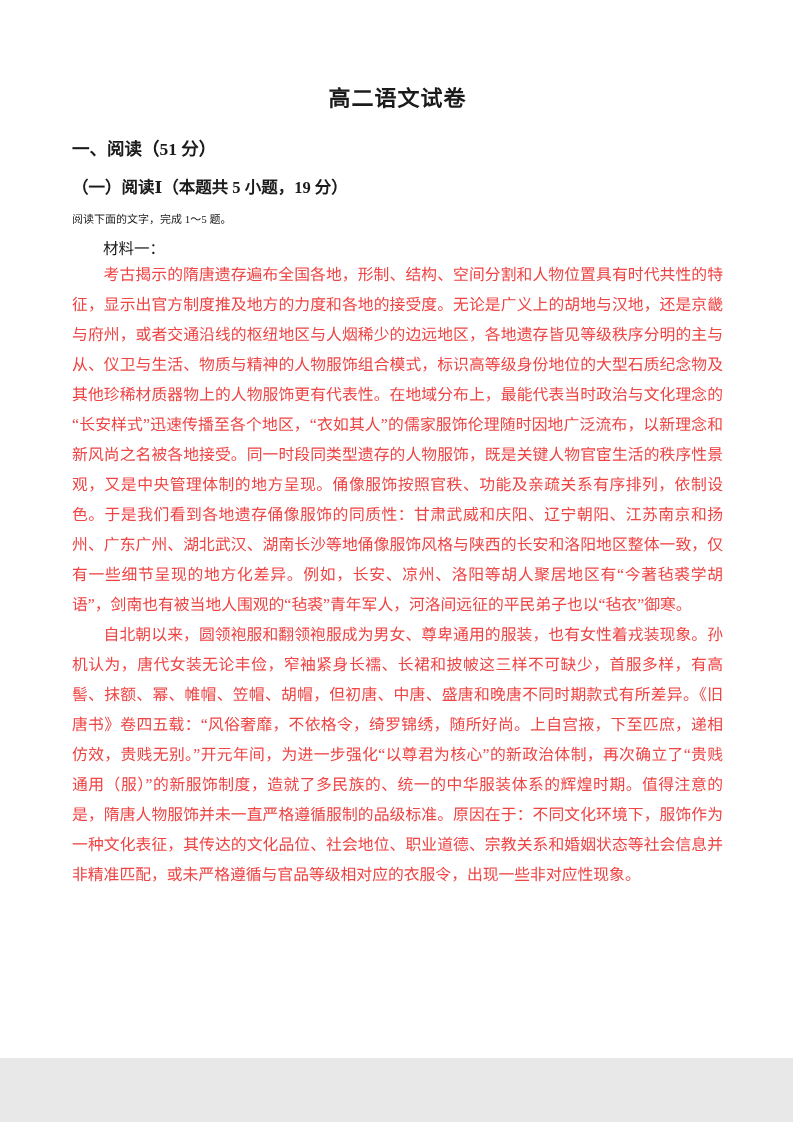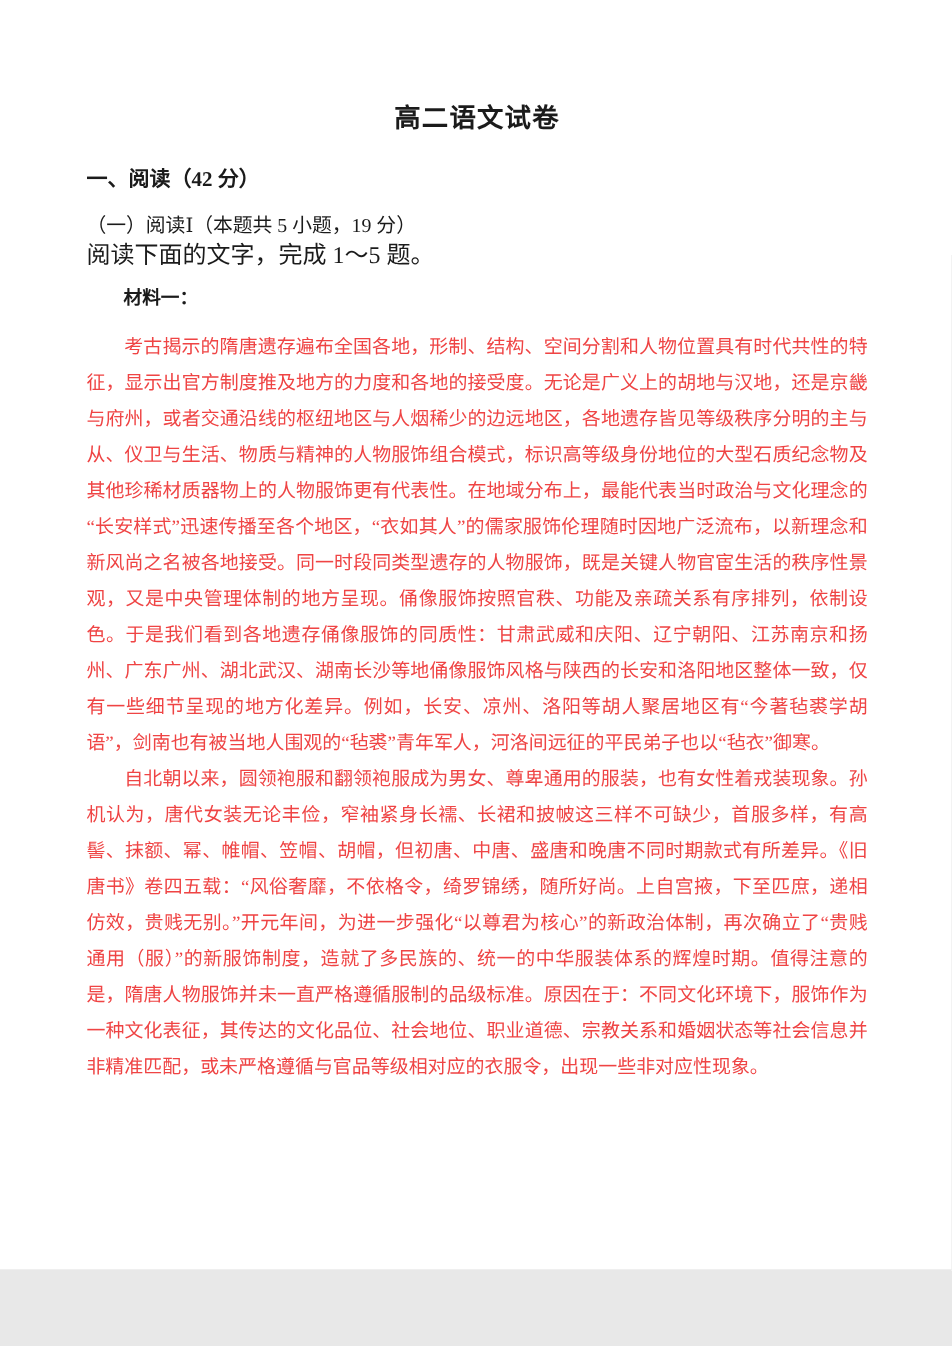--- a/index.html
+++ b/index.html
@@ -26,52 +26,53 @@
     margin-bottom: 26px;
   }
   .section-heading {
     font-size: 17.5px;
     font-weight: bold;
     line-height: 1.3;
     margin-bottom: 16px;
   }
   .subsection-heading {
     font-size: 16.5px;
-    font-weight: normal;
+    font-weight: bold;
     line-height: 1.3;
+    margin-bottom: 13px;
   }
   .instruction {
-    font-size: 20px;
+    font-size: 11px;
     line-height: 1.4;
     margin-bottom: 11px;
   }
   .material-label {
     font-size: 15.5px;
-    font-weight: bold;
+    font-weight: normal;
     text-indent: 2em;
     line-height: 1.4;
-    margin-bottom: 16px;
+    margin-bottom: 0;
   }
   .passage p {
     font-size: 15.8px;
     line-height: 30px;
     text-indent: 2em;
     text-align: justify;
     color: #ef4444;
   }
 </style>
 </head>
 <body>
 
 <div class="page">
   <div class="content">
 
     <h1 class="title">高二语文试卷</h1>
 
-    <h2 class="section-heading">一、阅读（42 分）</h2>
+    <h2 class="section-heading">一、阅读（51 分）</h2>
 
     <h3 class="subsection-heading">（一）阅读Ⅰ（本题共 5 小题，19 分）</h3>
 
     <p class="instruction">阅读下面的文字，完成 1～5 题。</p>
 
     <p class="material-label">材料一：</p>
 
     <div class="passage">
       <p>考古揭示的隋唐遗存遍布全国各地，形制、结构、空间分割和人物位置具有时代共性的特征，显示出官方制度推及地方的力度和各地的接受度。无论是广义上的胡地与汉地，还是京畿与府州，或者交通沿线的枢纽地区与人烟稀少的边远地区，各地遗存皆见等级秩序分明的主与从、仪卫与生活、物质与精神的人物服饰组合模式，标识高等级身份地位的大型石质纪念物及其他珍稀材质器物上的人物服饰更有代表性。在地域分布上，最能代表当时政治与文化理念的“长安样式”迅速传播至各个地区，“衣如其人”的儒家服饰伦理随时因地广泛流布，以新理念和新风尚之名被各地接受。同一时段同类型遗存的人物服饰，既是关键人物官宦生活的秩序性景观，又是中央管理体制的地方呈现。俑像服饰按照官秩、功能及亲疏关系有序排列，依制设色。于是我们看到各地遗存俑像服饰的同质性：甘肃武威和庆阳、辽宁朝阳、江苏南京和扬州、广东广州、湖北武汉、湖南长沙等地俑像服饰风格与陕西的长安和洛阳地区整体一致，仅有一些细节呈现的地方化差异。例如，长安、凉州、洛阳等胡人聚居地区有“今著毡裘学胡语”，剑南也有被当地人围观的“毡裘”青年军人，河洛间远征的平民弟子也以“毡衣”御寒。</p>
       <p>自北朝以来，圆领袍服和翻领袍服成为男女、尊卑通用的服装，也有女性着戎装现象。孙机认为，唐代女装无论丰俭，窄袖紧身长襦、长裙和披帔这三样不可缺少，首服多样，有高髻、抹额、幂、帷帽、笠帽、胡帽，但初唐、中唐、盛唐和晚唐不同时期款式有所差异。《旧唐书》卷四五载：“风俗奢靡，不依格令，绮罗锦绣，随所好尚。上自宫掖，下至匹庶，递相仿效，贵贱无别。”开元年间，为进一步强化“以尊君为核心”的新政治体制，再次确立了“贵贱通用（服）”的新服饰制度，造就了多民族的、统一的中华服装体系的辉煌时期。值得注意的是，隋唐人物服饰并未一直严格遵循服制的品级标准。原因在于：不同文化环境下，服饰作为一种文化表征，其传达的文化品位、社会地位、职业道德、宗教关系和婚姻状态等社会信息并非精准匹配，或未严格遵循与官品等级相对应的衣服令，出现一些非对应性现象。</p>

